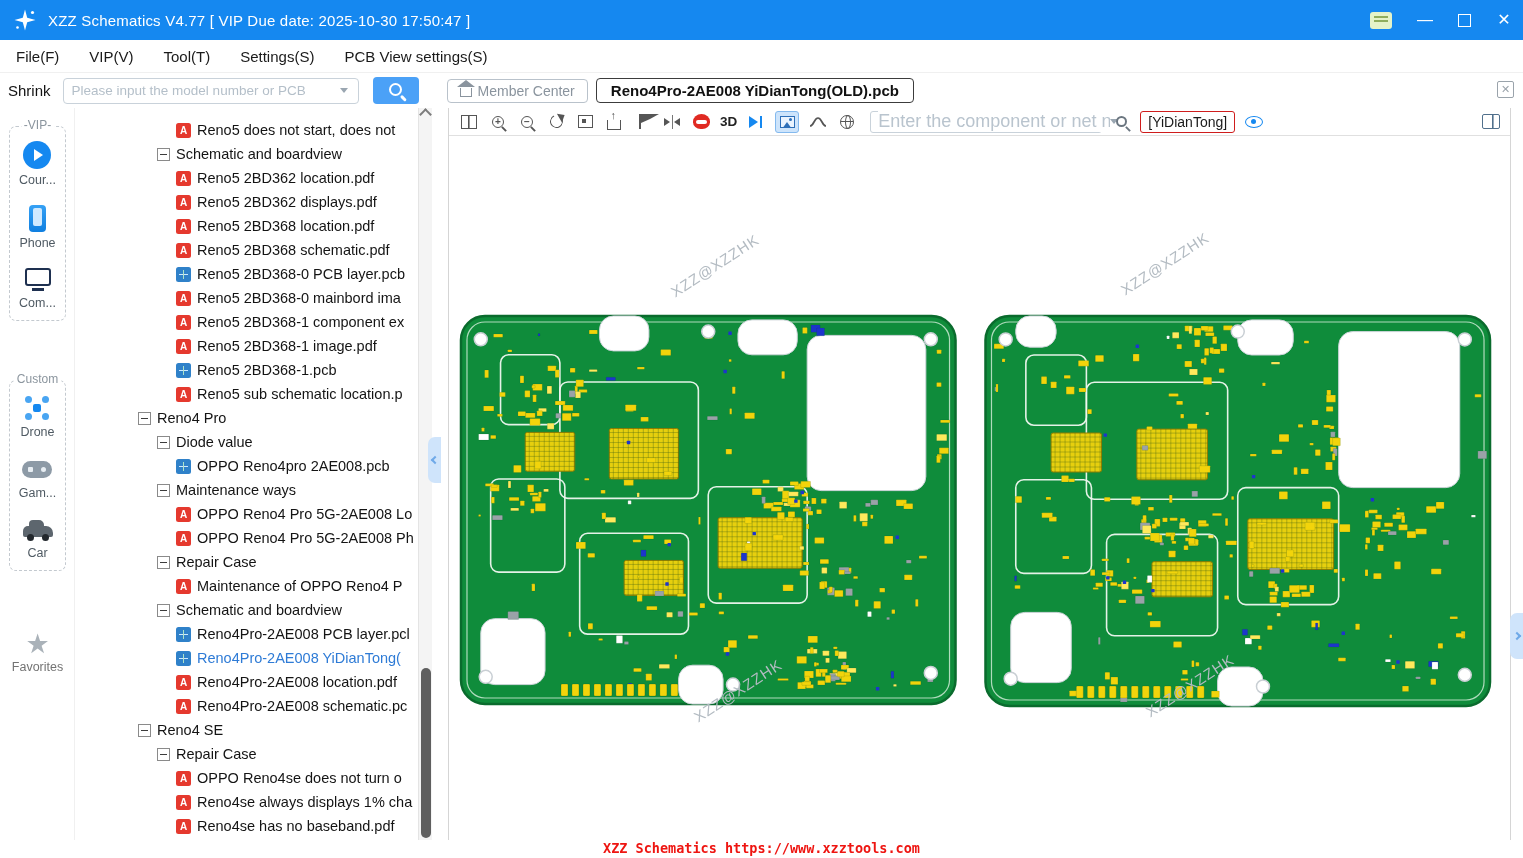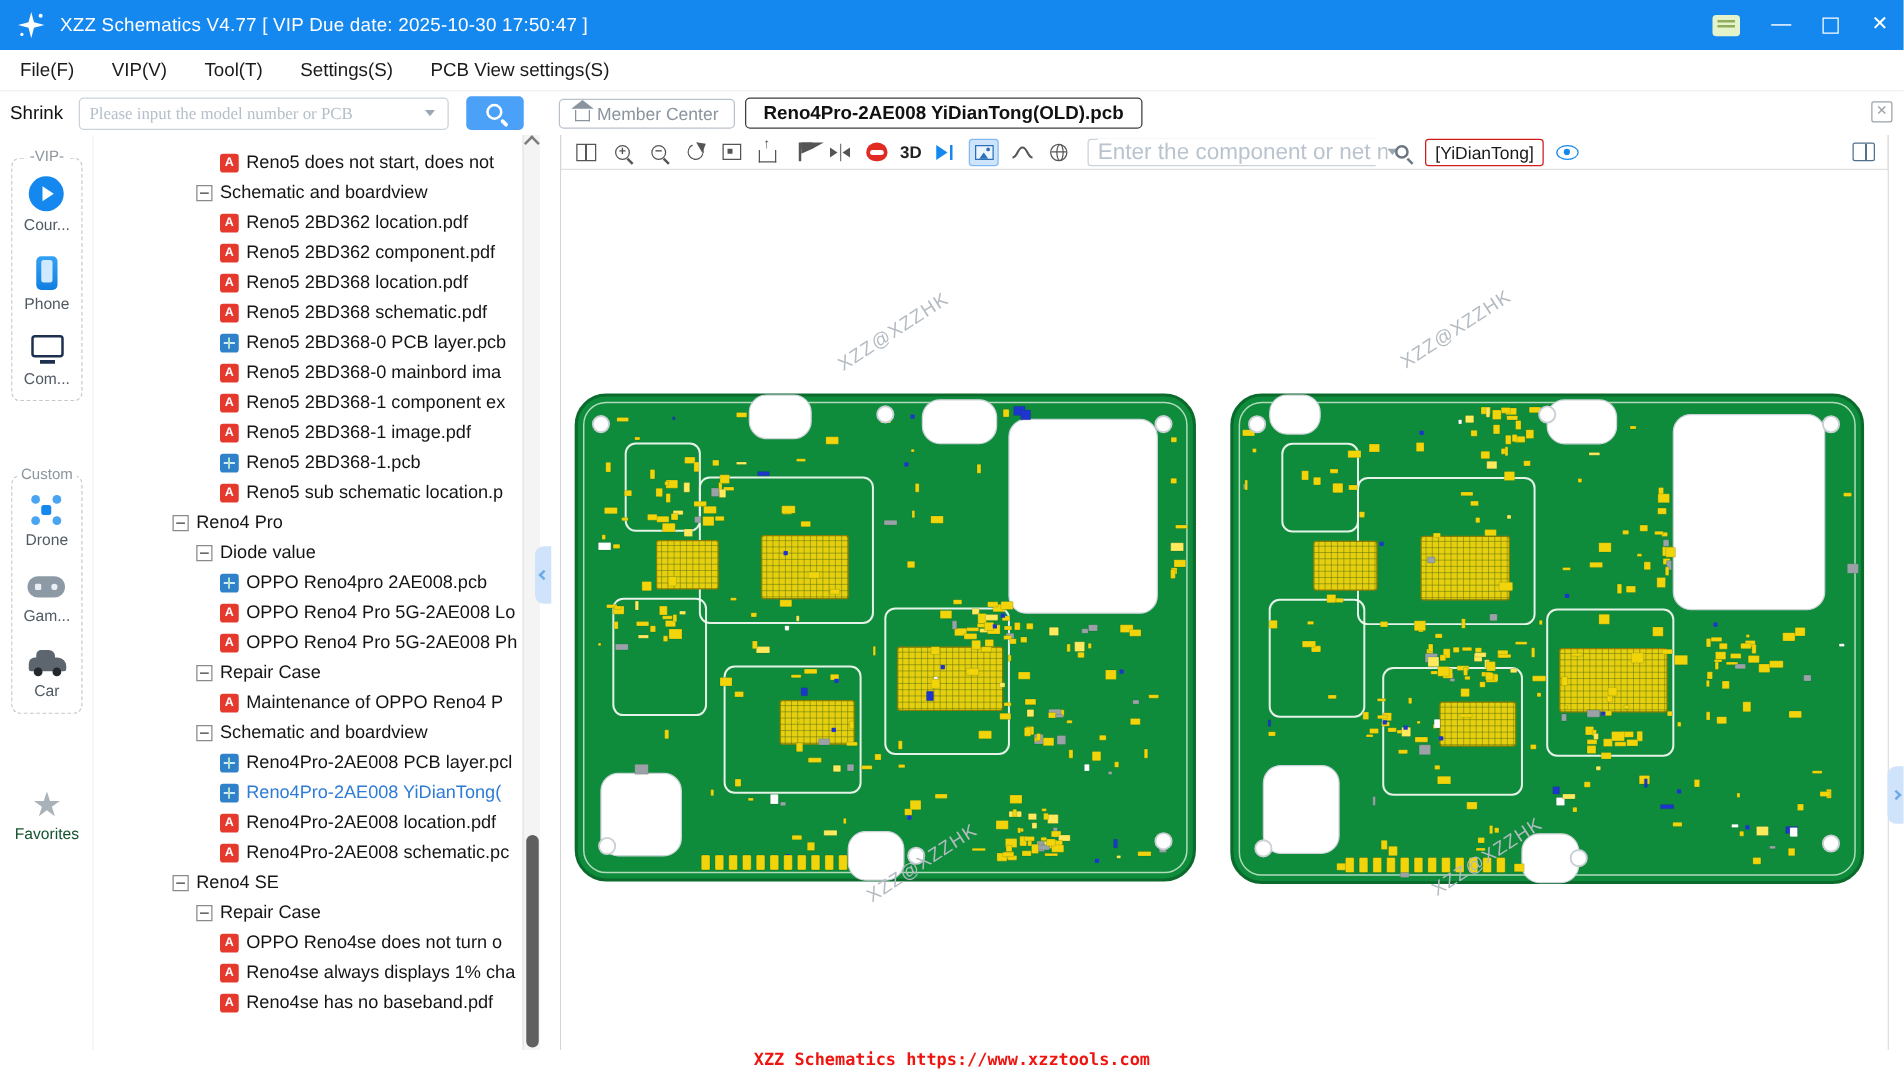--- a/index.html
+++ b/index.html
@@ -17,21 +17,21 @@
   .tb-max { width:13px; height:13px; border:1.6px solid #fff; display:inline-block; cursor:pointer; }
 
   
   .menubar { position:absolute; left:0; top:40px; width:100%; height:33px; background:#fff; display:flex; align-items:center; padding-left:16px; gap:30px; border-bottom:1px solid #f0f0f0; }
   .menu-item { font-size:15px; color:#1a1a1a; cursor:pointer; }
 
   
   .toprow { position:absolute; left:0; top:73px; width:100%; height:35px; display:flex; align-items:center; }
   .shrink { font-size:15px; color:#111; margin:0 12px 0 8px; cursor:pointer; }
   .searchbox { position:relative; width:296px; height:26px; border:1px solid #c9d2da; border-radius:4px; background:#fff; display:flex; align-items:center; }
-  .searchbox input { border:none; outline:none; width:268px; height:22px; margin-left:8px; font-size:13.5px; color:#333; font-family:Liberation Serif, serif; }
+  .searchbox input { border:none; outline:none; width:268px; height:22px; margin-left:8px; font-size:13.5px; color:#333; font-family:Liberation Sans, sans-serif; }
   .searchbox input::placeholder { color:#b4bfc9; }
   .caret { width:0; height:0; border-left:4.5px solid transparent; border-right:4.5px solid transparent; border-top:5.5px solid #9aa6b1; margin-right:7px; }
   .search-btn { width:46px; height:27px; background:#4ba1f7; border:none; border-radius:4px; margin-left:14px; cursor:pointer; position:relative; }
   .mag { position:relative; display:inline-block; width:13px; height:13px; border:2px solid #fff; border-radius:50%; }
   .mag::after { content:""; position:absolute; width:2.5px; height:7px; background:#fff; left:11px; top:10px; transform:rotate(-45deg); border-radius:2px; }
   .member { height:24px; margin-left:28px; border:1px solid #b9c2cb; border-radius:4px; background:#fff; color:#8a949e; font-size:14px; display:flex; align-items:center; gap:6px; padding:0 12px; cursor:pointer; }
   .house { width:12px; height:9px; border:1.6px solid #8a949e; border-top:none; position:relative; margin-top:4px; }
   .house::before { content:""; position:absolute; left:-4px; top:-8px; border-left:9px solid transparent; border-right:9px solid transparent; border-bottom:7px solid #8a949e; }
   .doc-tab { height:25px; margin-left:8px; border:1.5px solid #3c3c3c; border-radius:4px; background:#fff; display:flex; align-items:center; padding:0 14px; font-size:15px; font-weight:bold; color:#111; cursor:pointer; }
   .panel-close { position:absolute; right:9px; top:8px; width:17px; height:17px; border:1.5px solid #9aa3ab; border-radius:2px; color:#9aa3ab; font-size:11px; line-height:14px; text-align:center; cursor:pointer; }
@@ -52,21 +52,21 @@
   .ico-drone::before { content:""; position:absolute; left:9px; top:9px; width:8px; height:8px; background:#1588f0; border-radius:2px; }
   .ico-drone::after { content:""; position:absolute; left:1px; top:1px; width:7px; height:7px; border-radius:50%; background:#49a5f2; box-shadow:17px 0 0 #49a5f2, 0 17px 0 #49a5f2, 17px 17px 0 #49a5f2; }
   .ico-gamepad { width:30px; height:17px; border-radius:9px; background:#8d9aa6; position:relative; margin:4px 0; }
   .ico-gamepad::before { content:""; position:absolute; left:6px; top:6px; width:5px; height:5px; background:#e8eef3; border-radius:1px; }
   .ico-gamepad::after { content:""; position:absolute; right:6px; top:6px; width:5px; height:5px; background:#e8eef3; border-radius:50%; }
   .ico-car { width:30px; height:11px; background:#5d666e; border-radius:5px 7px 2px 2px; position:relative; margin:8px 0 5px; }
   .ico-car::before { content:""; position:absolute; left:6px; top:-6px; width:15px; height:7px; background:#5d666e; border-radius:4px 5px 0 0; }
   .ico-car::after { content:""; position:absolute; left:4px; bottom:-4px; width:7px; height:7px; border-radius:50%; background:#23282d; box-shadow:15px 0 0 #23282d; }
   .fav { position:absolute; left:0; width:75px; top:522px; display:flex; flex-direction:column; align-items:center; gap:2px; cursor:pointer; }
   .ico-star { font-size:27px; color:#aab2b9; line-height:28px; }
-  .fav .lbl { font-size:12.5px; color:#14532d; }
+  .fav .lbl { font-size:12.5px; color:#737373; }
 
   
   .tree { position:absolute; left:75px; top:108px; width:357px; height:732px; background:#fff; }
   .tree-inner { position:absolute; left:0; top:0; right:14px; bottom:0; overflow:hidden; padding-top:10px; }
   .trow { height:24px; display:flex; align-items:center; gap:6px; white-space:nowrap; overflow:hidden; cursor:pointer; }
   .trow .tlabel { font-size:14.5px; color:#141414; }
   .trow.selected .tlabel { color:#2e7bd6; }
   .t-minus { flex:none; width:13px; height:13px; border:1px solid #8a8a8a; background:#fff; position:relative; }
   .t-minus::before { content:""; position:absolute; left:2px; right:2px; top:5.5px; height:1.4px; background:#3c3c3c; }
   .t-pdf { flex:none; width:15px; height:15px; background:#e5392e; border-radius:2.5px; color:#fff; font-size:10px; font-weight:bold; text-align:center; line-height:15px; }
@@ -228,21 +228,21 @@
         <div class="trow" style="padding-left: 82px;">
           <span class="t-minus"></span>
           <span class="tlabel">Schematic and boardview</span>
         </div>
         <div class="trow" style="padding-left: 101px;">
           <span class="t-pdf">A</span>
           <span class="tlabel">Reno5 2BD362 location.pdf</span>
         </div>
         <div class="trow" style="padding-left: 101px;">
           <span class="t-pdf">A</span>
-          <span class="tlabel">Reno5 2BD362 component.pdf</span>
+          <span class="tlabel">Reno5 2BD362 displays.pdf</span>
         </div>
         <div class="trow" style="padding-left: 101px;">
           <span class="t-pdf">A</span>
           <span class="tlabel">Reno5 2BD368 location.pdf</span>
         </div>
         <div class="trow" style="padding-left: 101px;">
           <span class="t-pdf">A</span>
           <span class="tlabel">Reno5 2BD368 schematic.pdf</span>
         </div>
         <div class="trow" style="padding-left: 101px;">
@@ -273,20 +273,24 @@
           <span class="t-minus"></span>
           <span class="tlabel">Reno4 Pro</span>
         </div>
         <div class="trow" style="padding-left: 82px;">
           <span class="t-minus"></span>
           <span class="tlabel">Diode value</span>
         </div>
         <div class="trow" style="padding-left: 101px;">
           <span class="t-pcb"></span>
           <span class="tlabel">OPPO Reno4pro 2AE008.pcb</span>
+        </div>
+        <div class="trow" style="padding-left: 82px;">
+          <span class="t-minus"></span>
+          <span class="tlabel">Maintenance ways</span>
         </div>
         <div class="trow" style="padding-left: 101px;">
           <span class="t-pdf">A</span>
           <span class="tlabel">OPPO Reno4 Pro 5G-2AE008 Lo</span>
         </div>
         <div class="trow" style="padding-left: 101px;">
           <span class="t-pdf">A</span>
           <span class="tlabel">OPPO Reno4 Pro 5G-2AE008 Ph</span>
         </div>
         <div class="trow" style="padding-left: 82px;">

